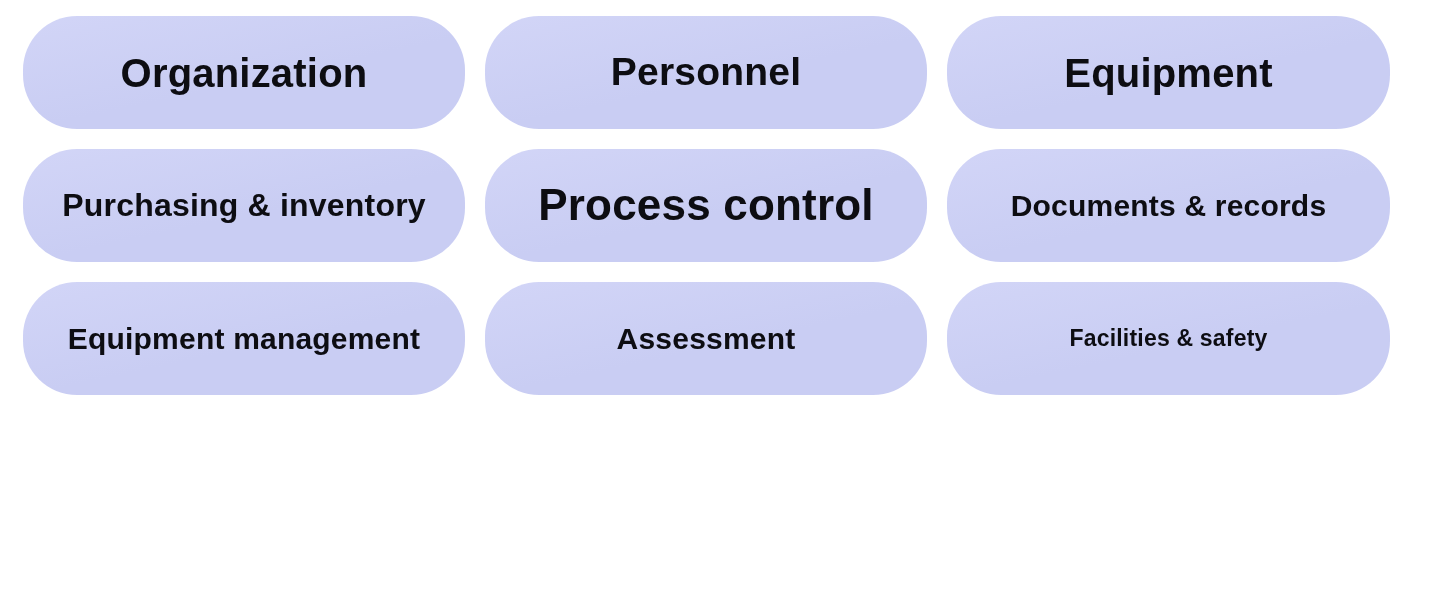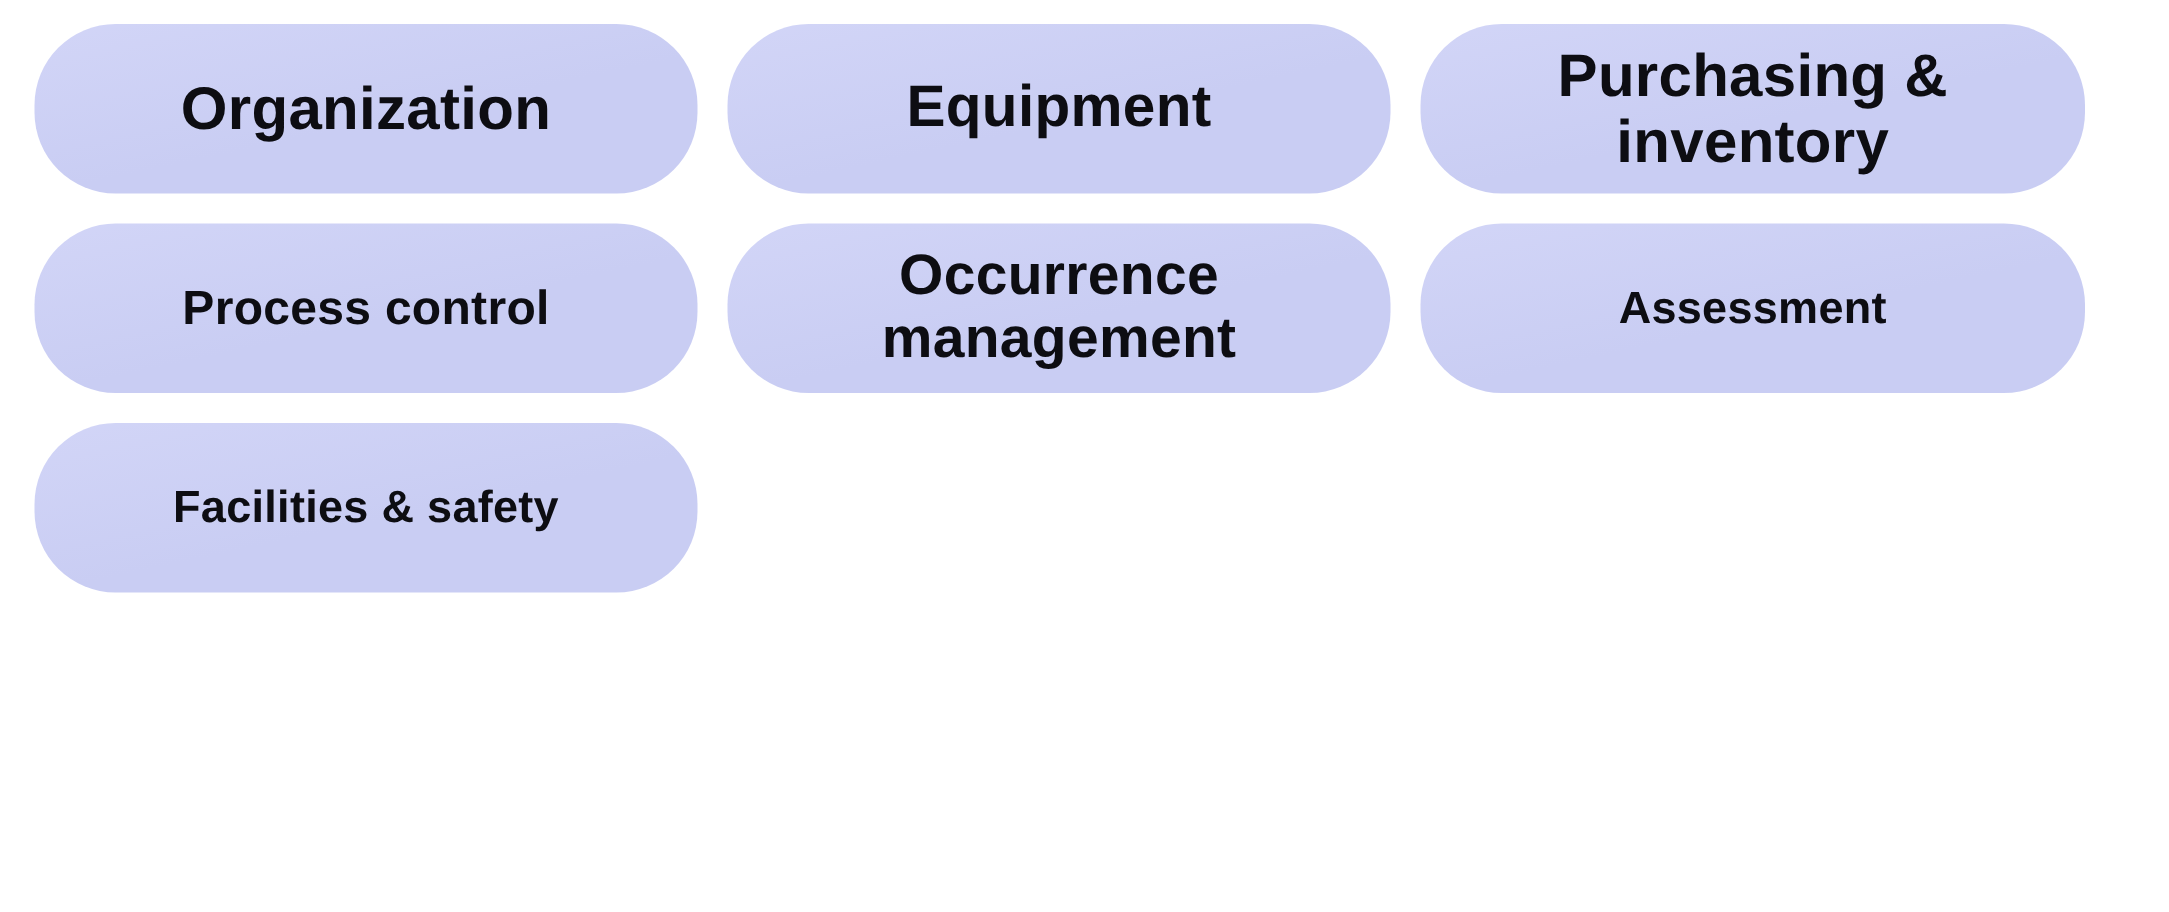--- a/index.html
+++ b/index.html
@@ -44,56 +44,62 @@
     font-weight: 700;
     letter-spacing: 0.2px;
     line-height: 1.1;
   }
   .pill span { display: block; }
   
   .pill:nth-child(1)  { font-size: 40px; }
   .pill:nth-child(2)  { font-size: 39px; }
   .pill:nth-child(3)  { font-size: 40px; }
   .pill:nth-child(4)  { font-size: 32px; }
-  .pill:nth-child(5)  { font-size: 38px; }
+  .pill:nth-child(5)  { font-size: 44px; }
   .pill:nth-child(6)  { font-size: 30px; }
   .pill:nth-child(7)  { font-size: 30px; }
   .pill:nth-child(8)  { font-size: 30px; }
   .pill:nth-child(9)  { font-size: 23px; }
   .pill:nth-child(10) { font-size: 32px; }
   .pill:nth-child(11) { font-size: 32px; }
   .pill:nth-child(12) { font-size: 32px; }
 </style>
 </head>
 <body>
 
 <div class="canvas">
   <div class="pill-grid">
 
     <div class="pill">
       <span>Organization</span>
     </div>
 
+    <div class="pill">
+      <span>Personnel</span>
+    </div>
 
     <div class="pill">
       <span>Equipment</span>
     </div>
 
     <div class="pill">
       <span>Purchasing &amp; inventory</span>
     </div>
 
     <div class="pill">
       <span>Process control</span>
     </div>
 
 
+    <div class="pill">
+      <span>Documents &amp; records</span>
+    </div>
 
     <div class="pill">
-      <span>Occurrence management</span>
+      <span>Equipment management</span>
     </div>
 
     <div class="pill">
       <span>Assessment</span>
     </div>
 
 
 
     <div class="pill">
       <span>Facilities &amp; safety</span>

